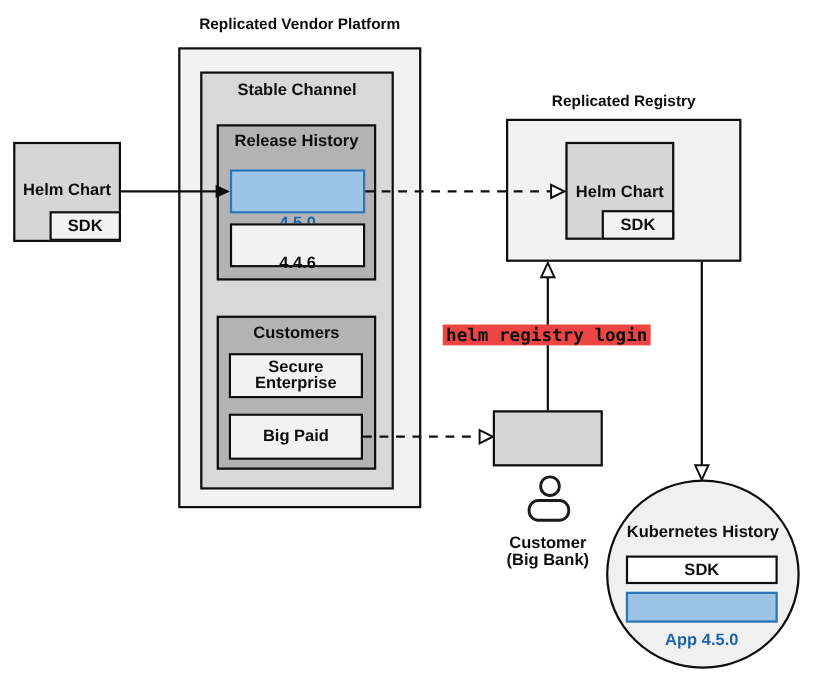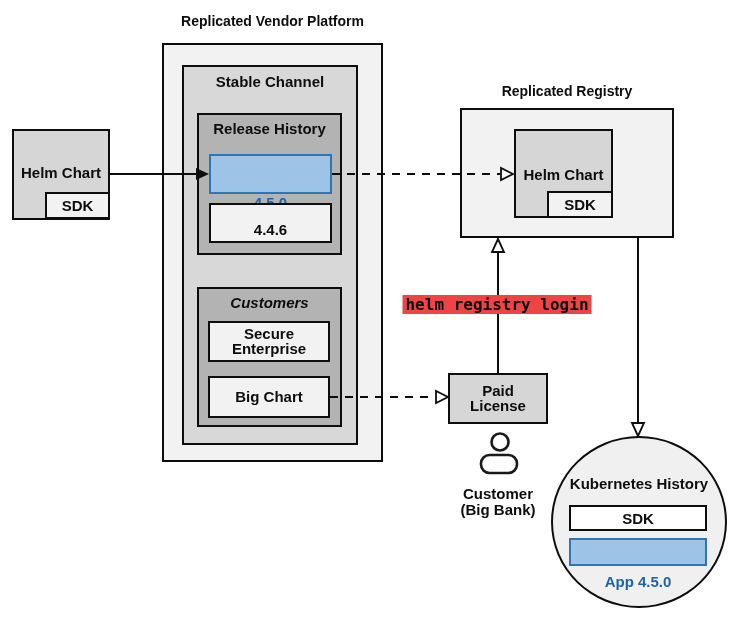--- a/index.html
+++ b/index.html
@@ -48,51 +48,47 @@
   <div class="box fill-mid" style="left:182px;top:65px;width:176px;height:380px;"></div>
   <div class="lbl" style="left:182px;top:74px;width:176px;">Stable Channel</div>
 
   <div class="box fill-dark" style="left:197px;top:113px;width:145px;height:142px;"></div>
   <div class="lbl" style="left:197px;top:121px;width:145px;">Release History</div>
 
   <div class="box hl" style="left:209px;top:154px;width:123px;height:40px;"></div>
   <div class="lbl blue" style="left:209px;top:166px;width:123px;">4.5.0</div>
 
   <div class="box fill-light" style="left:209px;top:203px;width:123px;height:40px;"></div>
-  <div class="lbl" style="left:209px;top:222px;width:123px;">4.4.6</div>
+  <div class="lbl" style="left:209px;top:232px;width:123px;">4.4.6</div>
 
   <div class="box fill-dark" style="left:197px;top:287px;width:145px;height:140px;"></div>
-  <div class="lbl" style="left:197px;top:295px;width:145px;font-style:italic;">Customers</div>
+  <div class="lbl" style="left:197px;top:295px;width:145px;">Customers</div>
 
   <div class="box fill-light" style="left:208px;top:321px;width:122px;height:41px;"></div>
   <div class="lbl" style="left:208px;top:326px;width:122px;">
     <div>Secure</div>
     <div>Enterprise</div>
   </div>
 
   <div class="box fill-light" style="left:208px;top:376px;width:122px;height:42px;"></div>
-  <div class="lbl" style="left:208px;top:389px;width:122px;">Big Chart</div>
+  <div class="lbl" style="left:208px;top:389px;width:122px;">Big Paid</div>
 
   <div class="box fill-gray" style="left:12px;top:129px;width:98px;height:91px;"></div>
   <div class="lbl" style="left:12px;top:165px;width:98px;">Helm Chart</div>
   <div class="box fill-light" style="left:45px;top:192px;width:65px;height:27px;"></div>
   <div class="lbl" style="left:45px;top:198px;width:65px;">SDK</div>
 
   <div class="lbl big" style="left:460px;top:83px;width:214px;">Replicated Registry</div>
   <div class="box fill-light" style="left:460px;top:108px;width:214px;height:130px;"></div>
   <div class="box fill-gray" style="left:514px;top:129px;width:99px;height:89px;"></div>
   <div class="lbl" style="left:514px;top:167px;width:99px;">Helm Chart</div>
   <div class="box fill-light" style="left:547px;top:191px;width:66px;height:27px;"></div>
   <div class="lbl" style="left:547px;top:197px;width:66px;">SDK</div>
 
   <div class="box fill-gray" style="left:448px;top:373px;width:100px;height:51px;"></div>
-  <div class="lbl" style="left:448px;top:383px;width:100px;">
-    <div>Paid</div>
-    <div>License</div>
-  </div>
 
   <div class="lbl" style="left:448px;top:486px;width:100px;line-height:15.5px;">
     <div>Customer</div>
     <div>(Big Bank)</div>
   </div>
 
   <div class="box fill-cluster circle" style="left:551px;top:436px;width:176px;height:172px;"></div>
   <div class="lbl" style="left:551px;top:476px;width:176px;">Kubernetes History</div>
   <div class="box fill-white" style="left:569px;top:505px;width:138px;height:26px;"></div>
   <div class="lbl" style="left:569px;top:511px;width:138px;">SDK</div>

